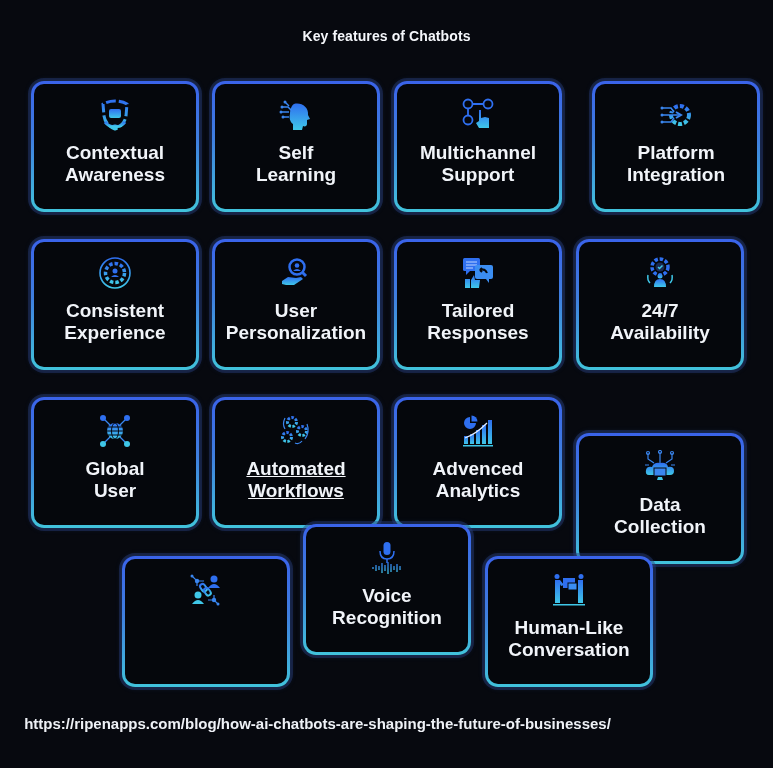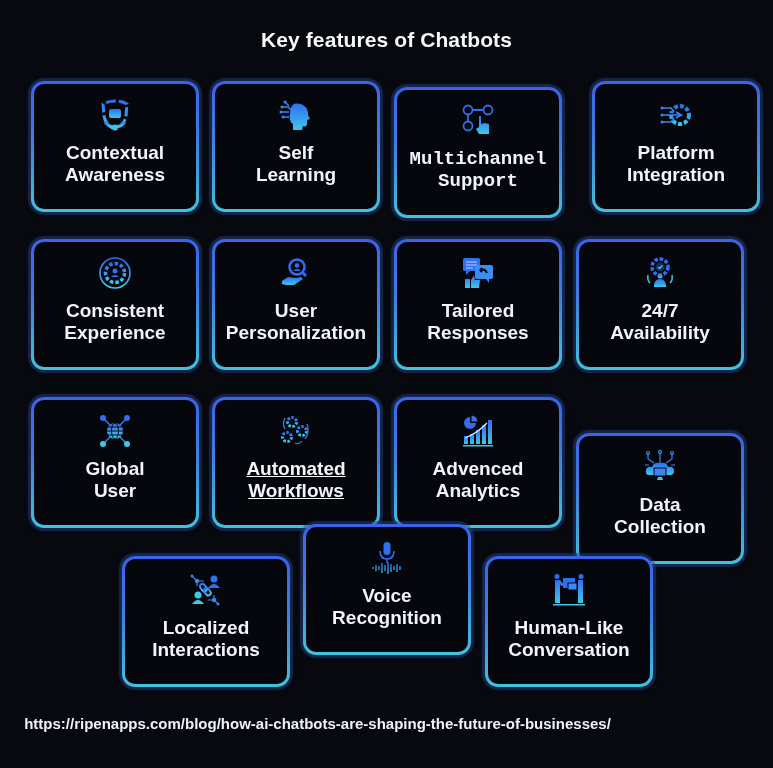--- a/index.html
+++ b/index.html
@@ -6,21 +6,21 @@
     html, body {
       width: 773px; height: 768px;
       background: #07090f;
       overflow: hidden;
       font-family: "Liberation Sans", "DejaVu Sans", sans-serif;
       color: #f4f6fa;
     }
     .page { position: relative; width: 773px; height: 768px; background: #07090f; }
     .title {
       position: absolute; top: 28px; left: 0; width: 773px;
-      text-align: center; font-size: 21px; font-weight: 700; letter-spacing: 0.1px;
+      text-align: center; font-size: 14px; font-weight: 700; letter-spacing: 0.1px;
       color: #f5f7fb;
     }
     .card {
       position: absolute;
       width: 168px; height: 131px;
       border-radius: 13px;
       padding: 3px;
       background: linear-gradient(180deg, #3a63ea 0%, #3f7fe0 45%, #41c3dc 100%);
       box-shadow: 0 0 0 3px rgba(40,60,120,0.45), 0 0 6px rgba(60,120,220,0.25);
     }
@@ -100,21 +100,21 @@
             </g>
         </svg>
       </div>
       <div class="label">
         <div>Self</div>
         <div>Learning</div>
       </div>
     </div>
   </div>
 
-  <div class="card" style="left:394px;top:87px;font-family:Liberation Mono, monospace;">
+  <div class="card" style="left:394px;top:81px;">
     <div class="card-inner">
       <div class="icon">
         <svg viewBox="0 0 34 34">
             <defs>
               <linearGradient id="g3" x1="0" y1="0" x2="0" y2="1">
                 <stop offset="0" stop-color="#2f6ff0"></stop>
                 <stop offset="1" stop-color="#3fc7e8"></stop>
               </linearGradient>
             </defs>
           <g fill="none" stroke="#2f6ff0" stroke-width="1.8">
@@ -402,24 +402,20 @@
           <circle cx="25" cy="6" r="3.5" fill="#2f6ff0"></circle>
             <path d="M19 15 Q25 7 31 15Z" fill="#2f6ff0"></path>
           <circle cx="9" cy="22" r="3.5" fill="#3fc7e8"></circle>
             <path d="M3 31 Q9 23 15 31Z" fill="#3fc7e8"></path>
           <g fill="none" stroke="url(#g13)" stroke-width="2">
               <rect x="12" y="11" width="5" height="8" rx="2.5" transform="rotate(-35 14 15)"></rect>
               <rect x="16" y="15" width="5" height="8" rx="2.5" transform="rotate(-35 18 19)"></rect>
             </g>
         </svg>
       </div>
-      <div class="label">
-        <div>Localized</div>
-        <div>Interactions</div>
-      </div>
     </div>
   </div>
 
   <div class="card" style="left:303px;top:524px;">
     <div class="card-inner">
       <div class="icon">
         <svg viewBox="0 0 34 34">
             <defs>
               <linearGradient id="g14" x1="0" y1="0" x2="0" y2="1">
                 <stop offset="0" stop-color="#2f6ff0"></stop>

